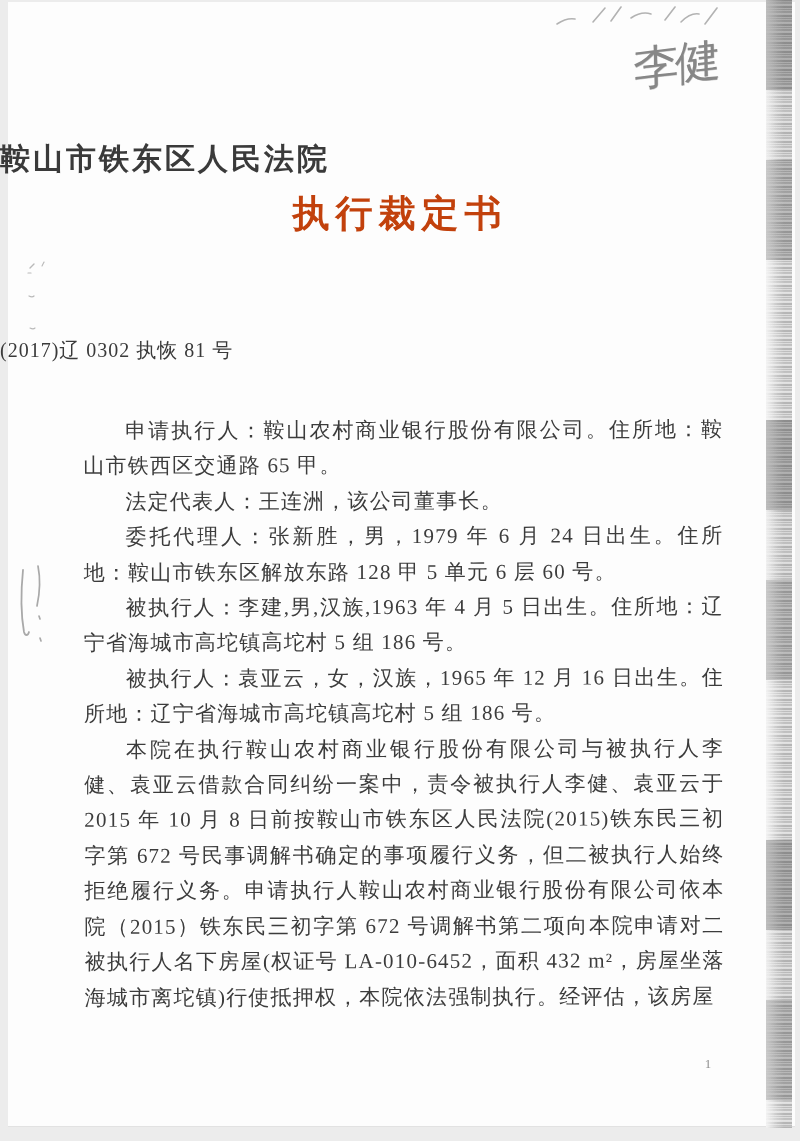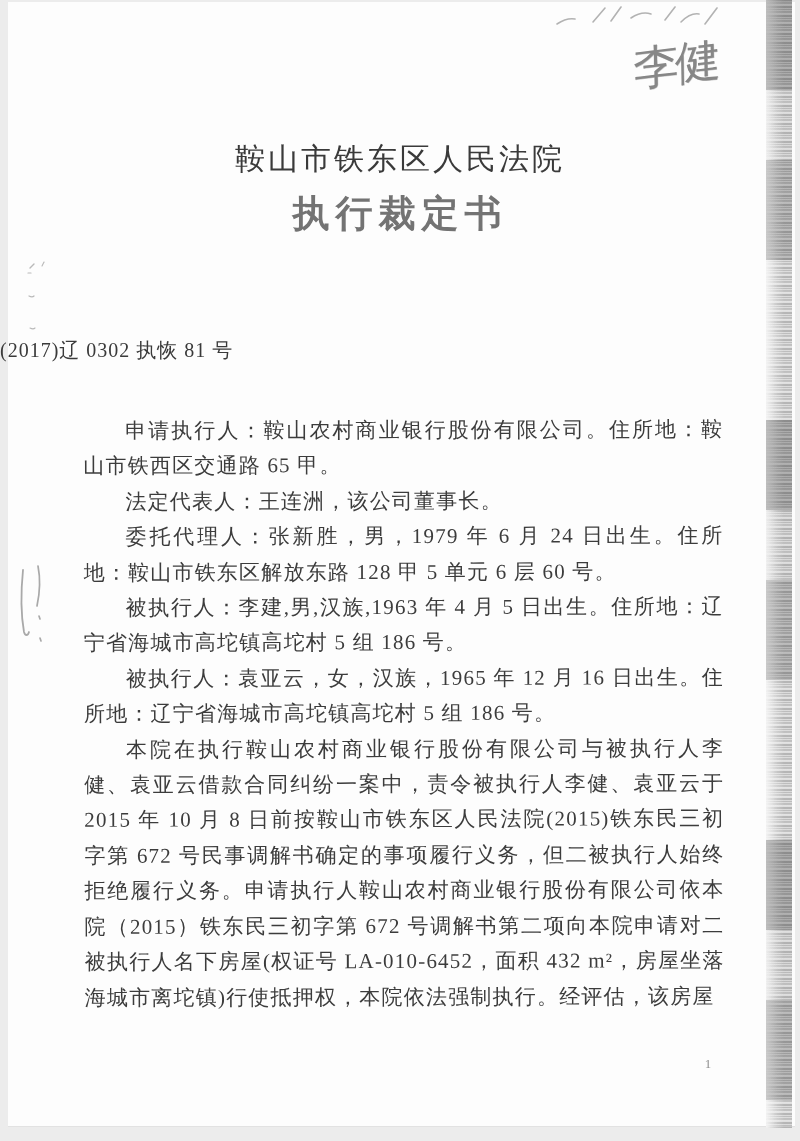--- a/index.html
+++ b/index.html
@@ -30,27 +30,27 @@
   }
   .edge-band::after{
     content:"";position:absolute;inset:0;
     background:repeating-linear-gradient(to bottom,
       rgba(30,30,30,0.28) 0 90px, rgba(30,30,30,0.05) 90px 160px,
       rgba(30,30,30,0.22) 160px 260px, rgba(30,30,30,0.03) 260px 420px);
     mix-blend-mode:multiply;
   }
   .court-name{
     position:absolute;left:0;top:139px;width:800px;
-    text-align:center;font-size:30px;letter-spacing:3px;
-    color:#3a3a3a;font-weight:400;
+    text-align:left;font-size:30px;letter-spacing:3px;
+    color:#3a3a3a;font-weight:700;
   }
   .doc-title{
     position:absolute;left:0;top:189px;width:800px;
     text-align:center;font-size:37px;letter-spacing:6px;
-    color:#737373;font-weight:700;
+    color:#c2410c;font-weight:700;
   }
   .case-number{
     position:absolute;left:0;top:337px;width:716px;
     font-size:20px;color:#3a3a3a;letter-spacing:1px;
   }
   .body-text{
     position:absolute;left:84px;top:413px;width:640px;
     font-size:21px;line-height:35.4px;letter-spacing:1.2px;
     color:#3c3c3c;text-align:justify;text-justify:inter-ideograph;
     transform:rotate(-0.15deg);

